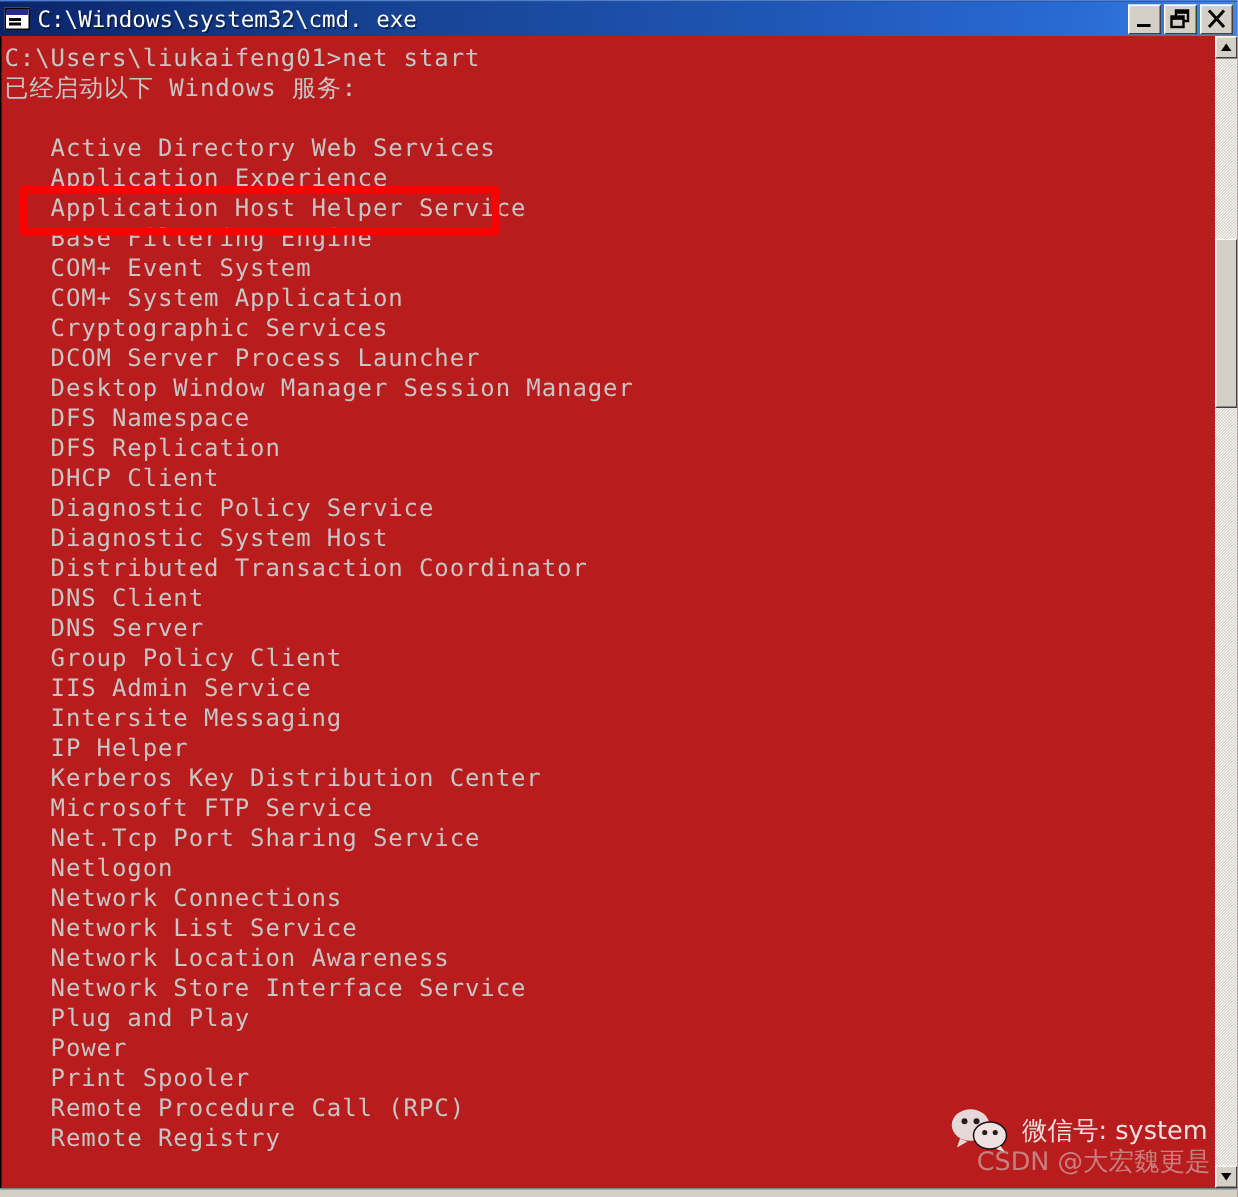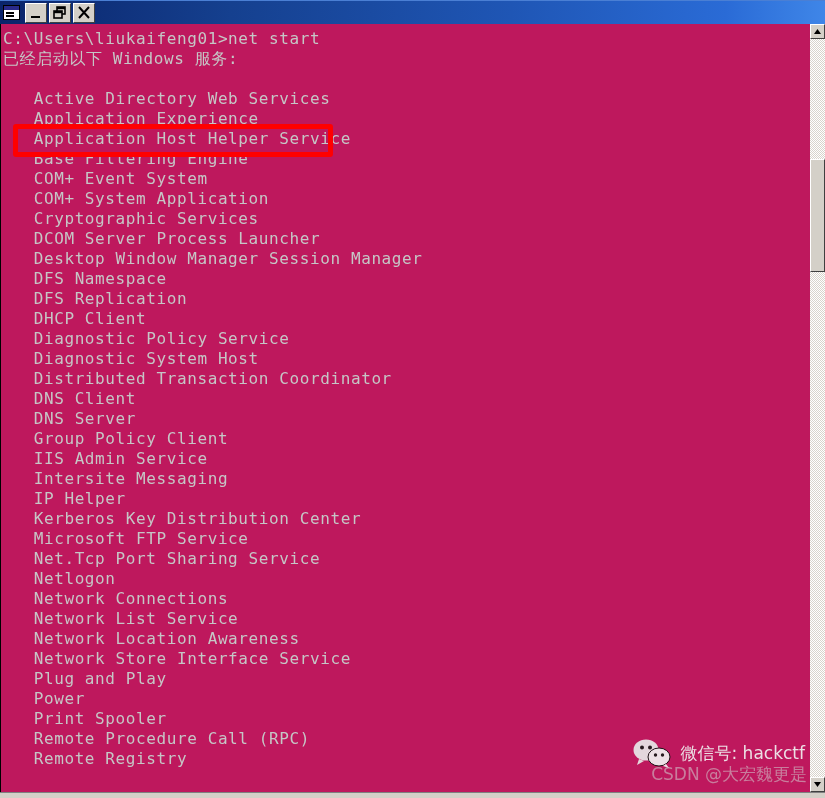--- a/index.html
+++ b/index.html
@@ -230,20 +230,21 @@
     margin-top: 21px;
   }
 </style>
 </head>
 <body>
 
 <div id="window">
 
   <div id="titlebar">
     <div id="titlebar-icon"></div>
+    <div id="titlebar-title">C:\Windows\system32\cmd. exe</div>
     <div id="titlebar-buttons">
       <div class="tb-btn">
         <svg width="20" height="18" viewBox="0 0 20 18">
           <rect x="5" y="12" width="9" height="2" fill="#000000"></rect>
         </svg>
       </div>
       <div class="tb-btn">
         <svg width="20" height="18" viewBox="0 0 20 18">
           <rect x="7" y="3" width="8" height="7" fill="none" stroke="#000000" stroke-width="1.6"></rect>
           <rect x="7" y="3" width="8" height="2.2" fill="#000000"></rect>
@@ -252,21 +253,21 @@
         </svg>
       </div>
       <div class="tb-btn">
         <svg width="20" height="18" viewBox="0 0 20 18">
           <path d="M5 3 L15 14 M15 3 L5 14" stroke="#000000" stroke-width="2" fill="none"></path>
         </svg>
       </div>
     </div>
   </div>
 
-  <div id="console" style="background: #be185d; padding-left: 8px;">
+  <div id="console" style="background: #b91c1c; padding-left: 8px;">
     <pre id="console-text" style="color: rgb(198, 198, 198);">C:\Users\liukaifeng01&gt;net start
 已经启动以下 Windows 服务:
 
    Active Directory Web Services
    Application Experience
    Application Host Helper Service
    Base Filtering Engine
    COM+ Event System
    COM+ System Application
    Cryptographic Services
@@ -321,18 +322,18 @@
     <svg id="wechat-logo" width="42" height="30" viewBox="0 0 42 30">
       <ellipse cx="14" cy="12" rx="12.5" ry="10.5" fill="#e8e8e8"></ellipse>
       <path d="M7 21 L5 27 L12 23 Z" fill="#e8e8e8"></path>
       <circle cx="10" cy="9.5" r="2" fill="#1a1a1a"></circle>
       <circle cx="18" cy="9.5" r="2" fill="#1a1a1a"></circle>
       <ellipse cx="27" cy="19" rx="11" ry="9" fill="#f2f2f2" stroke="#111111" stroke-width="1"></ellipse>
       <path d="M34 26 L37 30 L31 28 Z" fill="#f2f2f2"></path>
       <circle cx="23.5" cy="17" r="1.7" fill="#1a1a1a"></circle>
       <circle cx="30.5" cy="17" r="1.7" fill="#1a1a1a"></circle>
     </svg>
-    <span id="wechat-text">微信号: hackctf</span>
+    <span id="wechat-text">微信号: system</span>
   </div>
 
   <div id="csdn-watermark">CSDN @大宏魏更是</div>
 
 </div>
 
 </body></html>

